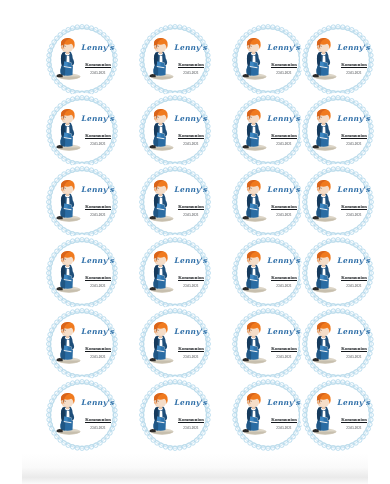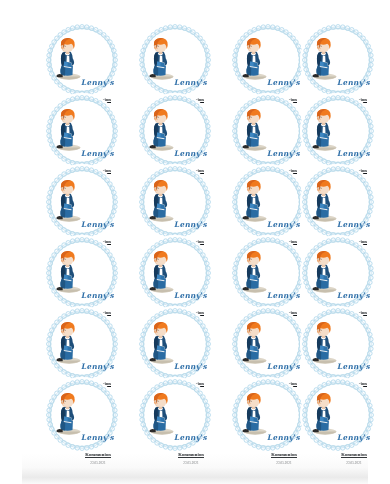--- a/index.html
+++ b/index.html
@@ -60,21 +60,20 @@
   .art{
     position:absolute;
     left:9px;top:12px;
     width:30px;height:48px;
   }
   .txt{
     position:absolute;
     left:34px;top:22px;
     width:40px;
     text-align:center;
-    margin-top:35px;
   }
   .name{
     font-family:"DejaVu Serif", serif;
     font-style:italic;
     font-weight:700;
     font-size:7.4px;
     line-height:8px;
     color:#2f6fa8;
     letter-spacing:0.2px;
     white-space:nowrap;

